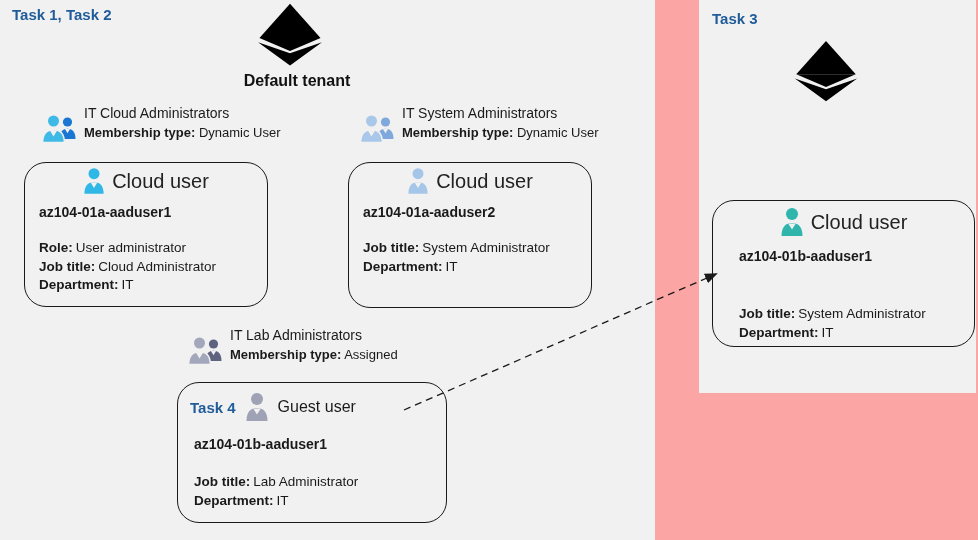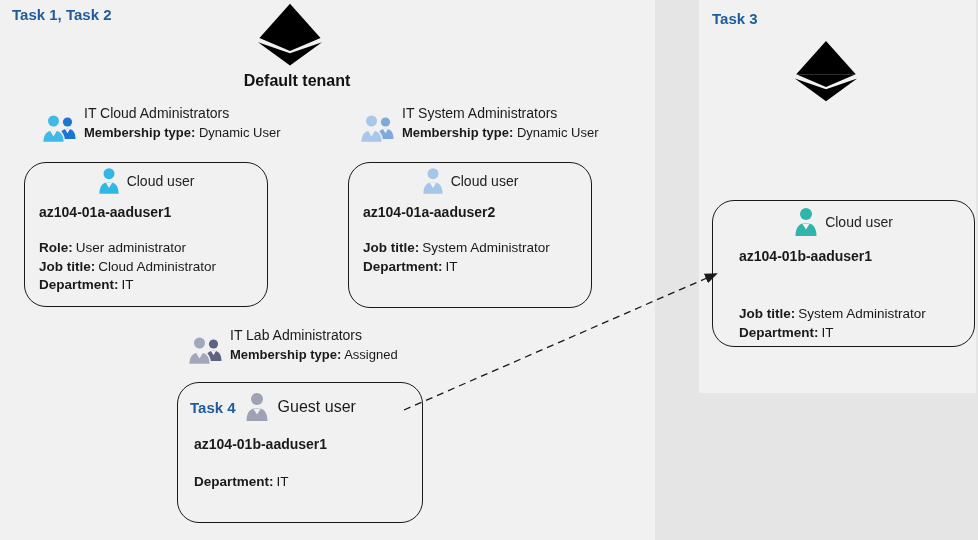--- a/index.html
+++ b/index.html
@@ -1,16 +1,16 @@
 <!DOCTYPE html>
 <html style="--task_label: #1F5C99; --panel_bg: #F1F1F2; --person_cyan: #2FB8E6; --person_pale_blue: #A5C6E9; --person_teal: #2FB5AC; --person_gray: #9EA2B4; --group_blue_front: #3FB9E6; --group_blue_back: #1B76D1; --group_pale_front: #A9C7E8; --group_pale_back: #7FA9DC; --group_gray_front: #A3A7BB; --group_gray_back: #5E6380; --azure_blue: #2196E2; --azure_teal: #25ABA1;"><head>
 <meta charset="utf-8">
 <style>
   html,body{margin:0;padding:0;background:#ffffff;font-family:"Liberation Sans",sans-serif;}
-  #canvas{position:relative;width:978px;height:540px;background:#e5e5e5;overflow:hidden;
+  #canvas{position:relative;width:978px;height:540px;background:#fca5a5;overflow:hidden;
           color:#1a1a1a;}
   .region{position:absolute;background:var(--panel_bg,#f1f1f2);}
   #main-region{left:0;top:0;width:655px;height:540px;}
   #right-region{left:699px;top:0;width:277px;height:393px;}
 
   .task-label{position:absolute;font-weight:bold;font-size:15px;color:var(--task_label,#1f5c99);}
   #task12{left:12px;top:6px;}
   #task3{left:712px;top:10px;}
 
   .tenant-icon{position:absolute;}
@@ -25,26 +25,26 @@
   .group .g-text{margin-left:42px;}
   .group .g-title{font-weight:normal;font-size:14px;line-height:18px;}
   .group .g-mem{font-size:13px;line-height:18px;margin-top:2px;}
   #group-cloud{left:42px;top:104px;}
   #group-system{left:360px;top:104px;}
   #group-lab{left:188px;top:326px;}
 
   .card{position:absolute;border:1.4px solid #1a1a1a;border-radius:22px;box-sizing:border-box;background:transparent;}
   #card-u1{left:24px;top:162px;width:244px;height:145px;}
   #card-u2{left:348px;top:162px;width:244px;height:146px;}
-  #card-guest{left:177px;top:382px;width:246px;height:141px;}
+  #card-guest{left:177px;top:382px;width:270px;height:141px;}
   #card-nu{left:712px;top:200px;width:263px;height:147px;}
 
   .card-head{display:flex;align-items:center;justify-content:center;gap:7px;}
   .card-head .p-icon{width:22px;height:28px;flex:0 0 auto;}
-  .card-head .type-label{font-size:14px;color:#222;}
+  .card-head .type-label{font-size:20px;color:#222;}
   .card-head-left{display:flex;align-items:center;gap:9px;justify-content:flex-start;}
   .username{font-weight:bold;font-size:14px;}
   .rows{font-size:13.5px;line-height:18.5px;}
   .rows b{margin-right:3px;}
 
   .layout-a .card-head{margin-top:4px;}
   .layout-a .username{margin:9px 0 0 14px;}
   .layout-a .rows{margin:19px 0 0 14px;}
 
   .layout-b .card-head-left{margin:9px 0 0 12px;}
@@ -193,20 +193,21 @@
   <div id="card-guest" class="card layout-b">
     <div class="card-head-left">
       <span class="task4-inline">Task 4</span>
       <svg class="p-icon p-gray" viewBox="0 0 24 30">
           <use href="#person"></use>
         </svg>
       <span class="type-label">Guest user</span>
     </div>
     <div class="username">az104-01b-aaduser1</div>
     <div class="rows">
+      <div><b>Job title:</b><span>Lab Administrator</span></div>
       <div><b>Department:</b><span>IT</span></div>
     </div>
   </div>
 
   <div id="card-nu" class="card layout-c">
     <div class="card-head">
       <svg class="p-icon p-teal" viewBox="0 0 24 30">
           <use href="#person"></use>
         </svg>
       <span class="type-label">Cloud user</span>

